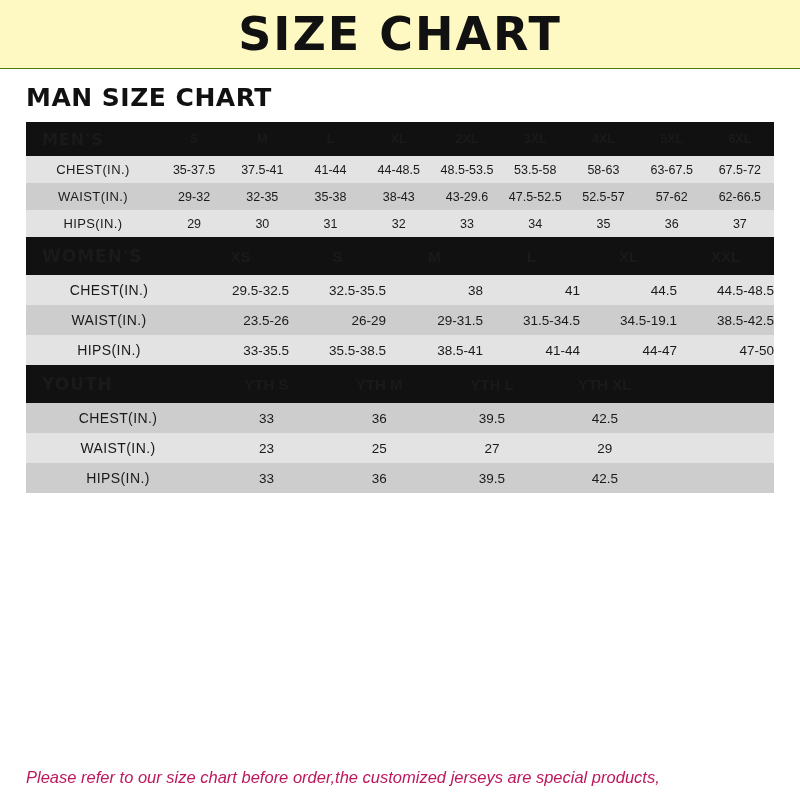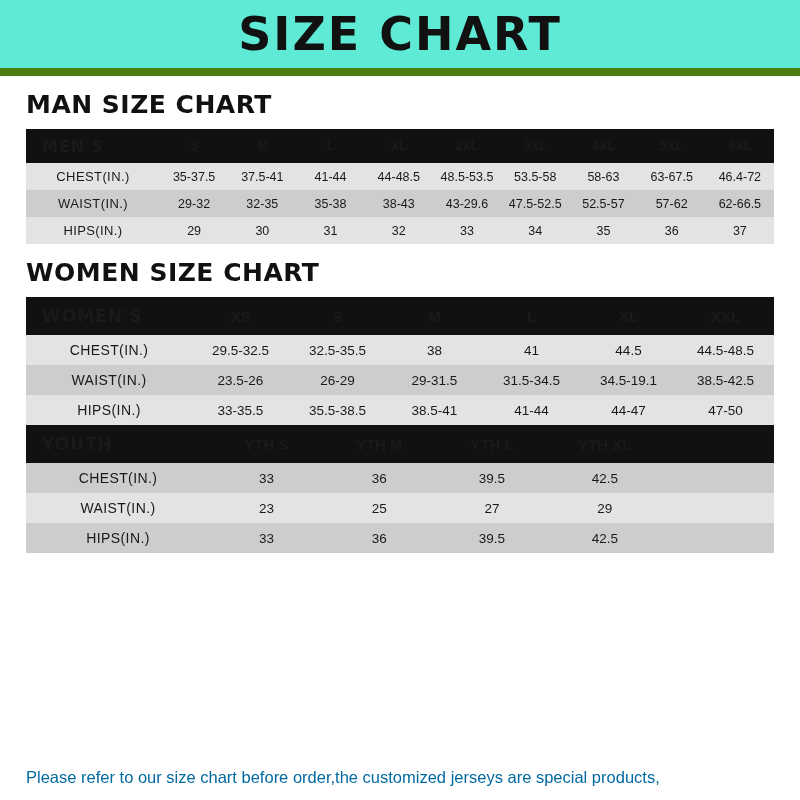--- a/index.html
+++ b/index.html
@@ -16,26 +16,26 @@
   .page {
     width: 800px;
     height: 800px;
     position: relative;
     box-sizing: border-box;
     background: #ffffff;
     display: flex;
     flex-direction: column;
   }
   .header-banner {
-    background: #5eead4;
+    background: #fef9c3;
     height: 68px;
     display: flex;
     align-items: center;
     justify-content: center;
-    border-bottom: 8px solid #4d7c0f;
+    border-bottom: 1px solid #4d7c0f;
   }
   .header-title {
     font-family: "DejaVu Sans", sans-serif;
     font-weight: bold;
     font-size: 46px;
     letter-spacing: 2px;
     color: #111111;
     line-height: 1;
   }
   .content {
@@ -95,44 +95,45 @@
     font-family: "Liberation Sans", sans-serif;
     color: #1a1a1a;
   }
   
   .men thead th.corner { width: 118px; }
   .men thead th { height: 34px; }
   .men tbody td { height: 27px; }
 
   .women thead th.corner { width: 150px; }
   .women thead th { height: 38px; font-size: 15px; }
-  .women tbody td { height: 30px; font-size: 13.5px; }
+  .women tbody td { height: 30px; font-size: 13.5px; text-align: right; }
   .women tbody td.rowhead { font-size: 14px; }
 
   .youth thead th.corner { width: 168px; }
   .youth thead th { height: 38px; font-size: 15px; }
   .youth tbody td { height: 30px; font-size: 13.5px; }
   .youth tbody td.rowhead { font-size: 14px; }
 
   .youth thead th.corner, .women thead th.corner {
     font-size: 17px;
   }
   .youth tbody tr td:first-child,
   .women tbody tr td:first-child {
     text-align: center;
   }
   .men tbody tr td:first-child {
     text-align: center;
   }
   .notice {
     padding: 16px 26px 10px 26px;
-    color: #0369a1;
+    color: #be185d;
     font-size: 16.5px;
     line-height: 1.45;
     font-family: "Liberation Sans", sans-serif;
+    font-style: italic;
   }
   .notice div { white-space: nowrap; }
 </style>
 </head>
 <body>
 
 <div class="page">
 
   <div class="header-banner">
     <div class="header-title">SIZE CHART</div>
@@ -160,21 +161,21 @@
         <tr class="row-light">
           <td class="rowhead">CHEST(IN.)</td>
           <td>35-37.5</td>
           <td>37.5-41</td>
           <td>41-44</td>
           <td>44-48.5</td>
           <td>48.5-53.5</td>
           <td>53.5-58</td>
           <td>58-63</td>
           <td>63-67.5</td>
-          <td>46.4-72</td>
+          <td>67.5-72</td>
         </tr>
         <tr class="row-dark">
           <td class="rowhead">WAIST(IN.)</td>
           <td>29-32</td>
           <td>32-35</td>
           <td>35-38</td>
           <td>38-43</td>
           <td>43-29.6</td>
           <td>47.5-52.5</td>
           <td>52.5-57</td>
@@ -189,21 +190,20 @@
           <td>32</td>
           <td>33</td>
           <td>34</td>
           <td>35</td>
           <td>36</td>
           <td>37</td>
         </tr>
       </tbody>
     </table>
 
-    <div class="section-title">WOMEN SIZE CHART</div>
     <table class="size-table women">
       <thead>
         <tr>
           <th class="corner">WOMEN'S</th>
           <th>XS</th>
           <th>S</th>
           <th>M</th>
           <th>L</th>
           <th>XL</th>
           <th>XXL</th>

